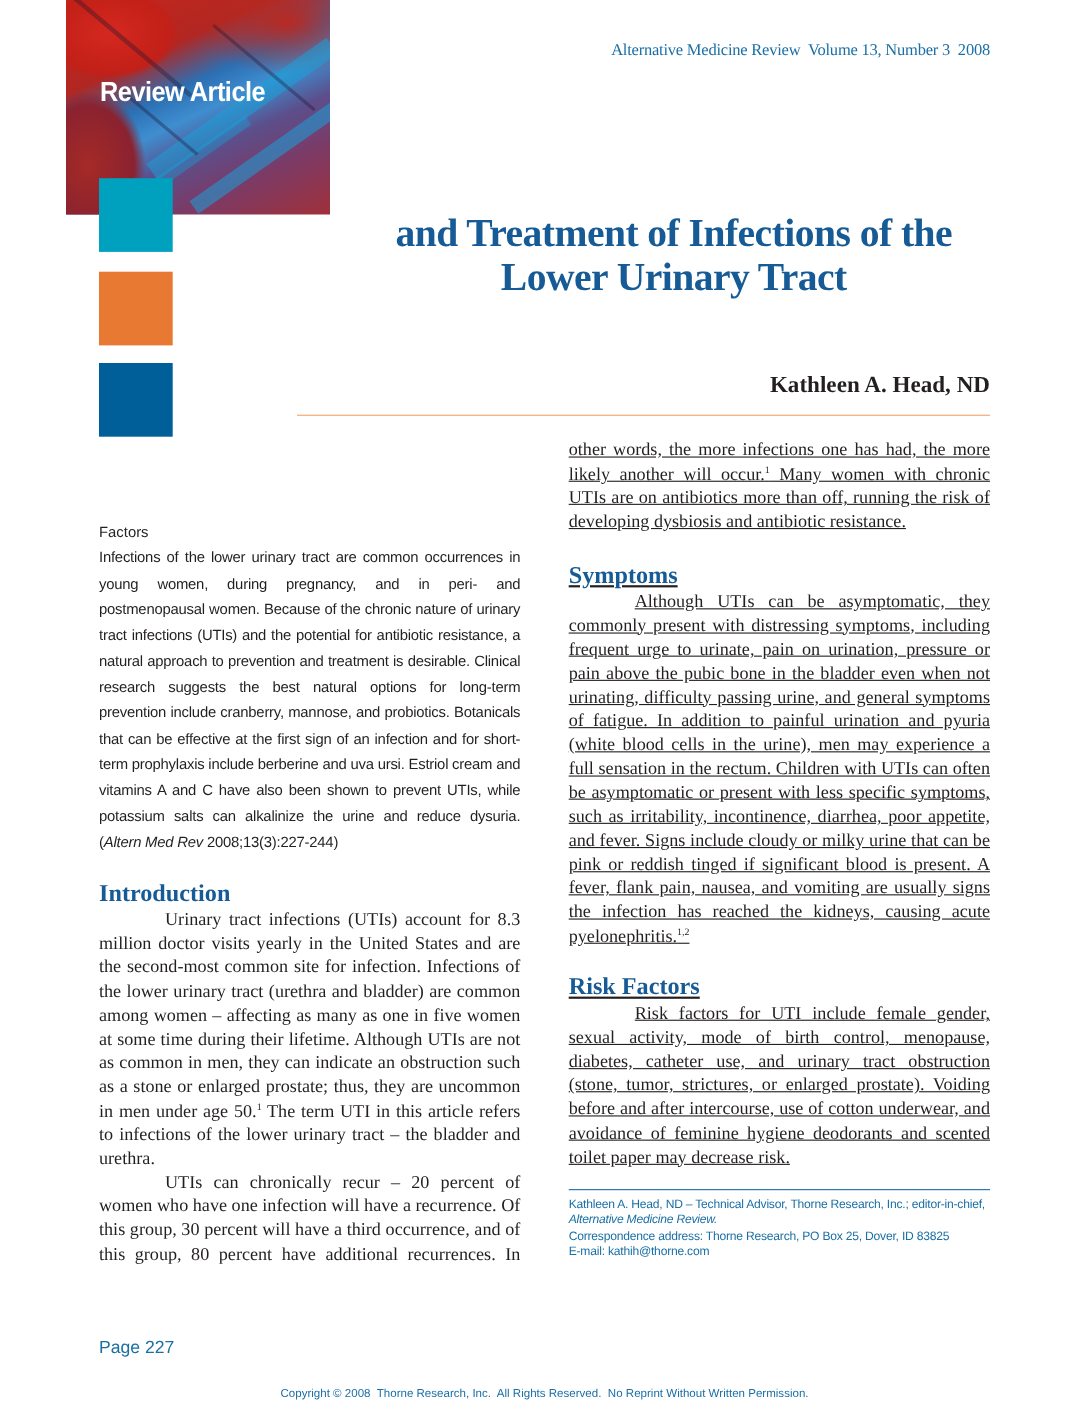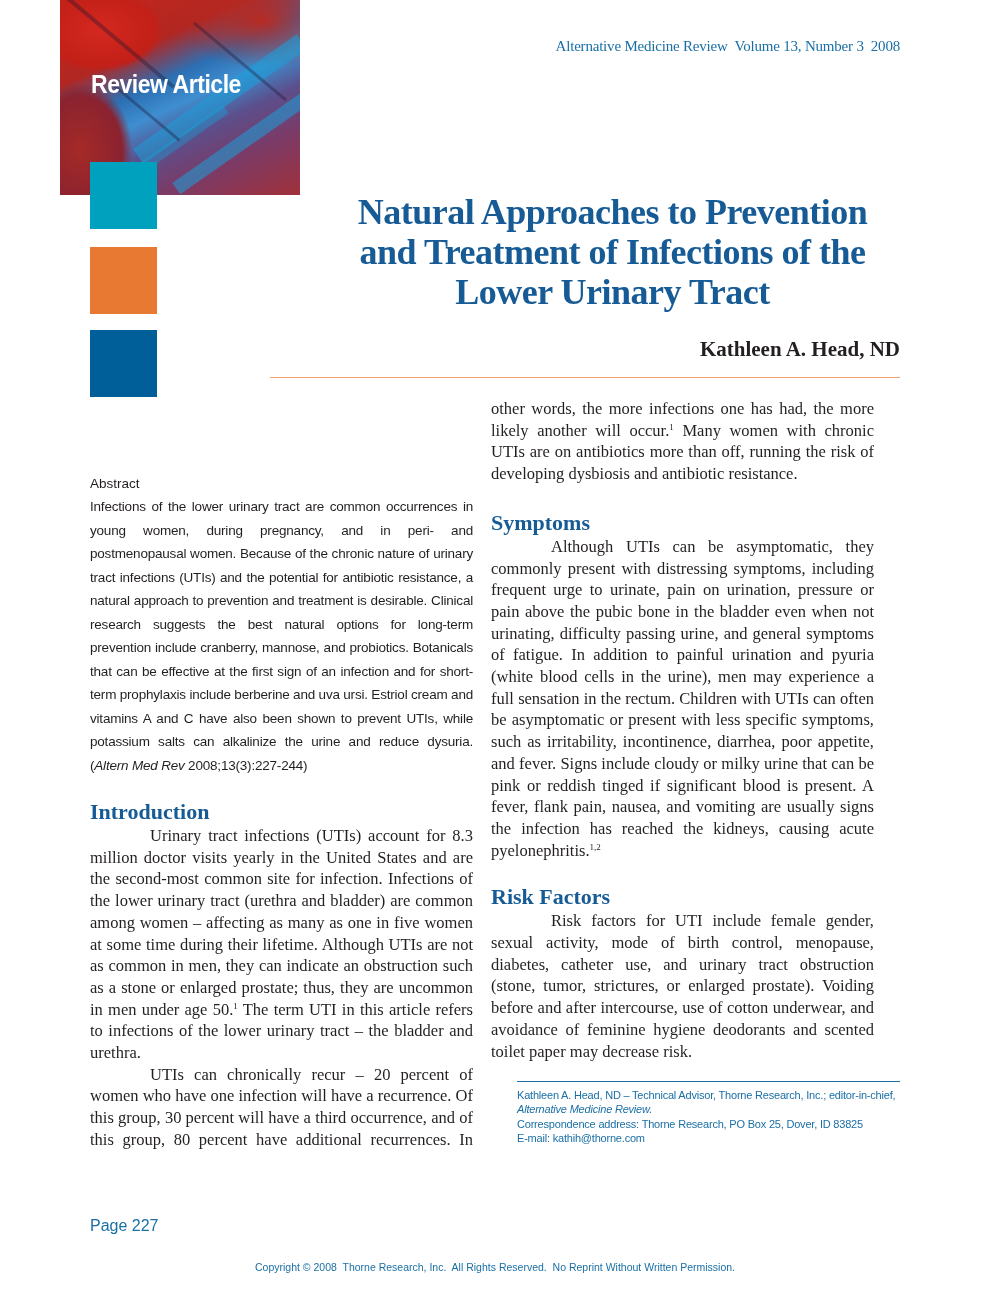--- a/index.html
+++ b/index.html
@@ -24,21 +24,21 @@
   .rule { position:absolute; left:270px; top:377px; width:630px; height:1px; background:#f2a36b; }
   .col-left { position:absolute; left:90px; top:473px; width:383px; }
   .abstract-label { font-family:"Liberation Sans", sans-serif; font-size:13.5px; color:#231f20; line-height:22px; }
   .abstract-text { font-family:Liberation Sans, sans-serif; font-size:13.5px; color:#231f20; line-height:23.5px; text-align:justify; letter-spacing:-0.2px; }
   .abstract-text .ital { font-style:italic; }
   .heading { font-family:"Liberation Serif", serif; font-weight:bold; font-size:22px; color:#165b95; line-height:26px; }
   .body-text { font-family:"Liberation Serif", serif; font-size:16.5px; line-height:21.7px; text-align:justify; color:#231f20; }
   .body-text p { margin:0; text-indent:60px; }
   .body-text p.noindent { text-indent:0; }
   sup { font-size:9px; line-height:0; vertical-align:6px; }
-  .col-right { position:absolute; left:491px; top:398px; width:383px; }
+  .col-right { position:absolute; left:517px; top:398px; width:383px;text-decoration:underline; }
   .footnote-rule { position:absolute; left:517px; top:1081px; width:383px; height:1px; background:#1a6fa5; }
   .footnote { position:absolute; left:517px; top:1088px; width:390px; font-family:"Liberation Sans", sans-serif; font-size:11px; line-height:14.3px; color:#1a6fa5; letter-spacing:-0.2px; }
   .footnote .ital { font-style:italic; }
   .page-num { position:absolute; left:90px; top:1217px; font-family:Liberation Sans, sans-serif; font-size:16px; color:#1a6fa5; }
   .copyright { position:absolute; left:0; width:990px; top:1261px; text-align:center; font-family:"Liberation Sans", sans-serif; font-size:10.5px; color:#1a6fa5; }
 </style>
 </head>
 <body>
 
 <div class="hero-img">
@@ -51,30 +51,29 @@
 </div>
 <div class="review-label">Review Article</div>
 
 <div class="sq sq1"></div>
 <div class="sq sq2"></div>
 <div class="sq sq3"></div>
 
 <div class="journal-header" style="white-space:pre;font-family:Liberation Serif, serif;">Alternative Medicine Review  Volume 13, Number 3  2008</div>
 
 <div class="title">
-  <div>Natural Approaches to Prevention</div>
   <div>and Treatment of Infections of the</div>
   <div>Lower Urinary Tract</div>
 </div>
 
 <div class="author">Kathleen A. Head, ND</div>
 <div class="rule"></div>
 
 <div class="col-left">
-  <div class="abstract-label">Abstract</div>
+  <div class="abstract-label">Factors</div>
   <div class="abstract-text"><span>Infections of the lower urinary tract are common occurrences in young women, during pregnancy, and in peri- and postmenopausal women. Because of the chronic nature of urinary tract infections (UTIs) and the potential for antibiotic resistance, a natural approach to prevention and treatment is desirable. Clinical research suggests the best natural options for long-term prevention include cranberry, mannose, and probiotics. Botanicals that can be effective at the first sign of an infection and for short-term prophylaxis include berberine and uva ursi. Estriol cream and vitamins A and C have also been shown to prevent UTIs, while potassium salts can alkalinize the urine and reduce dysuria. (</span><span class="ital">Altern Med Rev</span><span> 2008;13(3):227-244)</span></div>
 
   <div class="heading" style="margin-top:22px;">Introduction</div>
   <div class="body-text">
     <p><span>Urinary tract infections (UTIs) account for 8.3 million doctor visits yearly in the United States and are the second-most common site for infection. Infections of the lower urinary tract (urethra and bladder) are common among women – affecting as many as one in five women at some time during their lifetime. Although UTIs are not as common in men, they can indicate an obstruction such as a stone or enlarged prostate; thus, they are uncommon in men under age 50.</span><sup>1</sup><span> The term UTI in this article refers to infections of the lower urinary tract – the bladder and urethra.</span></p>
     <p style="text-align-last:justify;"><span>UTIs can chronically recur – 20 percent of women who have one infection will have a recurrence. Of this group, 30 percent will have a third occurrence, and of this group, 80 percent have additional recurrences.  In</span></p>
   </div>
 </div>
 
 <div class="col-right">

